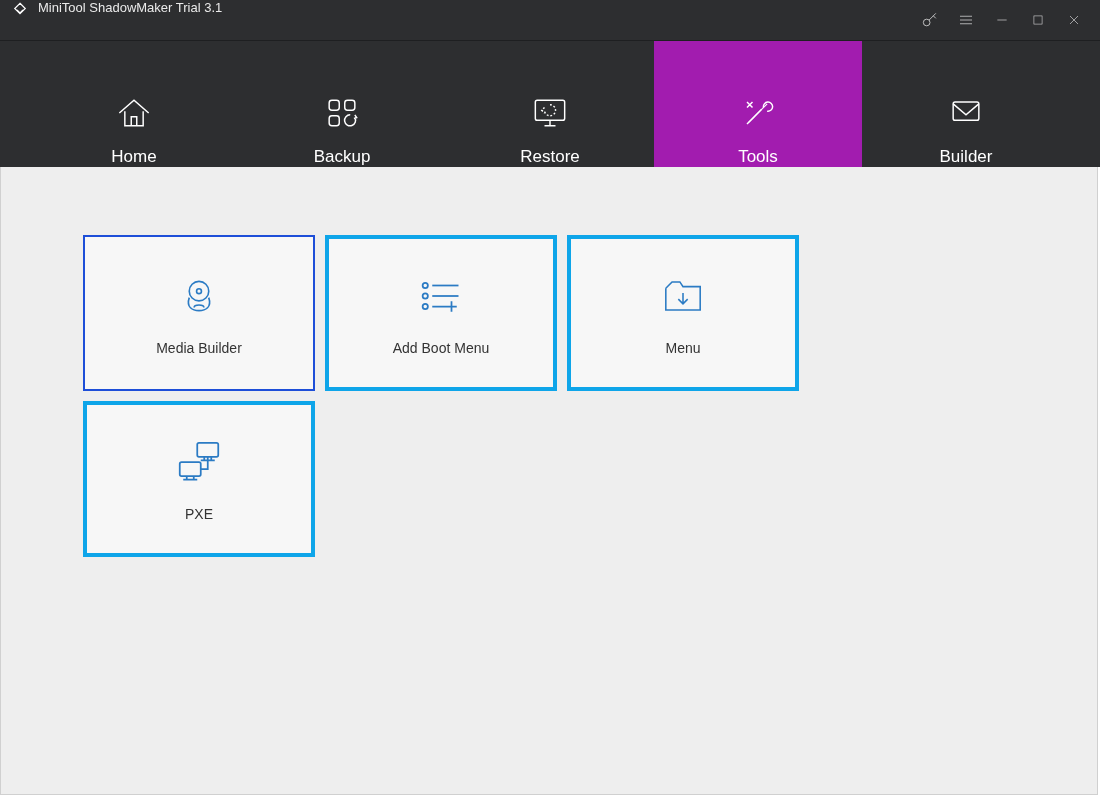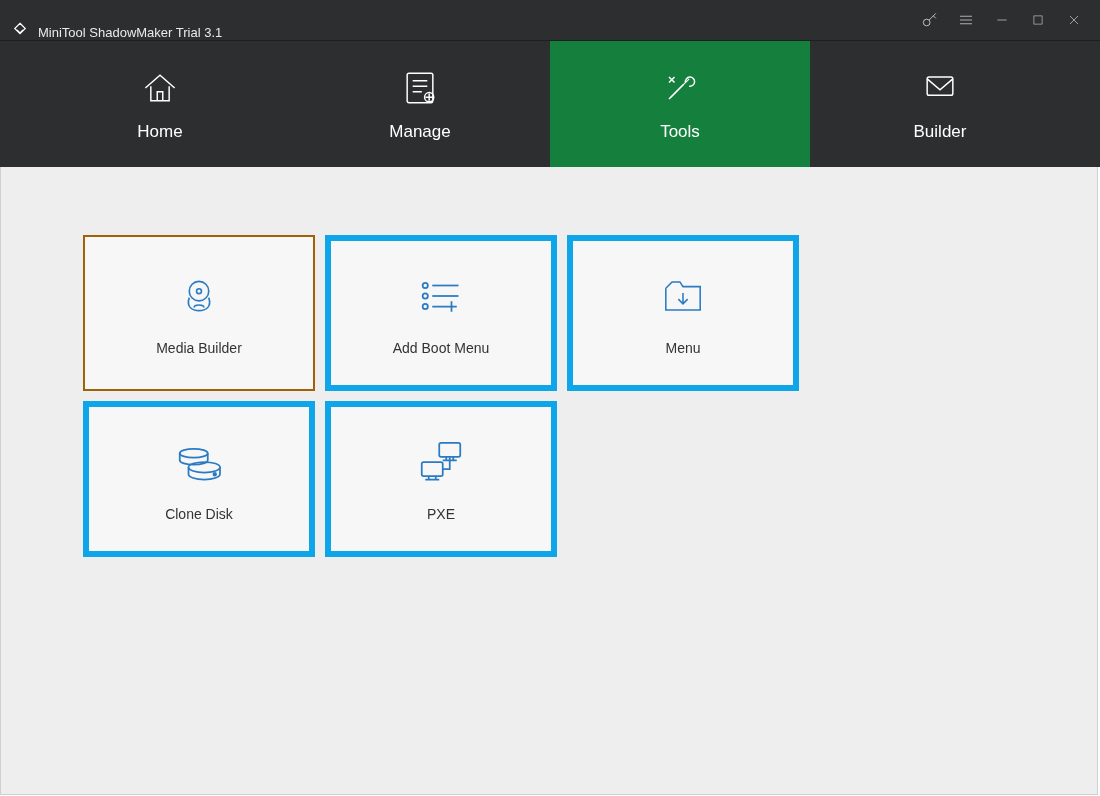--- a/index.html
+++ b/index.html
@@ -1,36 +1,36 @@
 <!DOCTYPE html>
 <html><head>
 <meta charset="utf-8">
 <style>
 html,body{margin:0;padding:0;width:1100px;height:796px;font-family:"Segoe UI",Arial,sans-serif;background:#fff;overflow:hidden}
 
 
-.titlebar{height:40px;background:#2d2e30;color:#eaeaea;display:flex;align-items:flex-end;padding:0 8px 0 10px;font-size:13px;border-bottom:1px solid #1e1f21}
+.titlebar{height:40px;background:#2d2e30;color:#eaeaea;display:flex;align-items:flex-start;padding:0 8px 0 10px;font-size:13px;border-bottom:1px solid #1e1f21}
 .titlebar .logo{width:20px;height:20px;margin-right:8px;display:flex;align-items:center;justify-content:center}
 .titlebar .spacer{flex:1}
 .titlebar .winbtn{width:36px;height:40px;display:flex;align-items:center;justify-content:center;cursor:pointer}
 .titlebar .winbtn svg{stroke:#d9d9d9;fill:none}
 
 
 .nav{height:126px;background:#2d2e30;display:flex;align-items:stretch;justify-content:space-around;padding:0 30px}
-.nav .navitem{flex:1;display:flex;flex-direction:column;align-items:center;justify-content:center;color:#fff;cursor:pointer;font-size:17px;font-weight:400;gap:12px}
+.nav .navitem{flex:1;display:flex;flex-direction:column;align-items:center;justify-content:flex-end;color:#fff;cursor:pointer;font-size:17px;font-weight:400;gap:12px}
 .nav .navitem .ico{height:44px;display:flex;align-items:center;justify-content:center}
-.nav .navitem.active{background:#15803d}
+.nav .navitem.active{background:#a21caf}
 
 
 .content{background:#eeeeee;width:1098px;height:628px;border:1px solid #d0d0d0;border-top:none;padding-top:68px;box-sizing:border-box}
 .grid{margin:0 0 0 82px;display:grid;grid-template-columns:repeat(4,232px);grid-auto-rows:156px;gap:10px}
-.card{background:#f7f7f7;border:6px solid #0ea5e9;display:flex;flex-direction:column;align-items:center;justify-content:center;gap:18px;cursor:pointer;box-sizing:border-box}
+.card{background:#f7f7f7;border:4px solid #0ea5e9;display:flex;flex-direction:column;align-items:center;justify-content:center;gap:18px;cursor:pointer;box-sizing:border-box}
 .card .cico{height:52px;display:flex;align-items:center;justify-content:center}
 .card span{font-size:14px;color:#333}
-.card.selected{border:2px solid #a16207}
+.card.selected{border:2px solid #1d4ed8}
 .card.row2{grid-row:2}
 svg.str{stroke:#fff;fill:none;stroke-width:1.6}
 svg.blue{stroke:#2b7bc4;fill:none;stroke-width:2}
 </style>
 </head>
 <body>
 
 <div class="titlebar">
   <div class="logo">
     <svg width="18" height="18" viewBox="0 0 24 24">
@@ -72,27 +72,37 @@
     <div class="ico">
       <svg class="str" width="44" height="44" viewBox="0 0 48 48">
           <path d="M8 24 L24 10 L40 24 M14 22 V38 H34 V22 M21 38 V28 H27 V38"></path>
         </svg>
     </div>
     <div>Home</div>
   </div>
   <div class="navitem">
     <div class="ico">
       <svg class="str" width="44" height="44" viewBox="0 0 48 48">
-          <rect x="10" y="8" width="28" height="32" rx="2"></rect>
-          <path d="M16 16 H32 M16 22 H32 M16 28 H26"></path>
-          <circle cx="34" cy="34" r="5"></circle>
-          <path d="M34 30 V38 M30 34 H38"></path>
+          <rect x="10" y="10" width="11" height="11" rx="3"></rect>
+          <rect x="27" y="10" width="11" height="11" rx="3"></rect>
+          <rect x="10" y="27" width="11" height="11" rx="3"></rect>
+          <path d="M33 26 a6 6 0 1 0 5 3 M38 26 l2 3 l-3 1"></path>
         </svg>
     </div>
-    <div>Manage</div>
+    <div>Backup</div>
+  </div>
+  <div class="navitem">
+    <div class="ico">
+      <svg class="str" width="44" height="44" viewBox="0 0 48 48">
+          <rect x="8" y="10" width="32" height="22" rx="2"></rect>
+          <path d="M18 38 H30 M24 32 V38"></path>
+          <path d="M24 15 a6 6 0 1 1 -6 6 M18 18 l-3 3 l3 3" stroke-dasharray="2 2"></path>
+        </svg>
+    </div>
+    <div>Restore</div>
   </div>
   <div class="navitem active">
     <div class="ico">
       <svg class="str" width="44" height="44" viewBox="0 0 48 48">
           <path d="M14 34 L28 20 M30 18 a5 5 0 1 1 4 4 M20 28 L12 36"></path>
           <path d="M34 14 L14 34" stroke-width="1.2"></path>
           <path d="M12 12 L18 18 M18 12 L12 18"></path>
         </svg>
     </div>
     <div>Tools</div>
@@ -141,32 +151,20 @@
       <div class="cico">
         <svg class="blue" width="50" height="46" viewBox="0 0 64 56">
             <path d="M10 18 V46 H54 V18 M10 18 L18 10 H28 L32 16 H54 V18"></path>
             <path d="M32 24 V38 M26 32 L32 38 L38 32"></path>
           </svg>
       </div>
       <span>Menu</span>
     </div>
 
 
-    <div class="card row2">
-      <div class="cico">
-        <svg class="blue" width="56" height="48" viewBox="0 0 64 48">
-            <ellipse cx="26" cy="14" rx="16" ry="5"></ellipse>
-            <path d="M10 14 V22 A16 5 0 0 0 42 22 V14"></path>
-            <ellipse cx="38" cy="30" rx="18" ry="6"></ellipse>
-            <path d="M20 30 V38 A18 6 0 0 0 56 38 V30"></path>
-            <circle cx="50" cy="38" r="1.5" fill="#2b7bc4"></circle>
-          </svg>
-      </div>
-      <span>Clone Disk</span>
-    </div>
 
     <div class="card row2">
       <div class="cico">
         <svg class="blue" width="56" height="50" viewBox="0 0 64 56">
             <rect x="30" y="6" width="24" height="16" rx="2"></rect>
             <path d="M38 22 V26 H46 V22 M34 26 H50"></path>
             <rect x="10" y="28" width="24" height="16" rx="2"></rect>
             <path d="M18 44 V48 H26 V44 M14 48 H30"></path>
             <path d="M34 36 H42 V22"></path>
           </svg>

